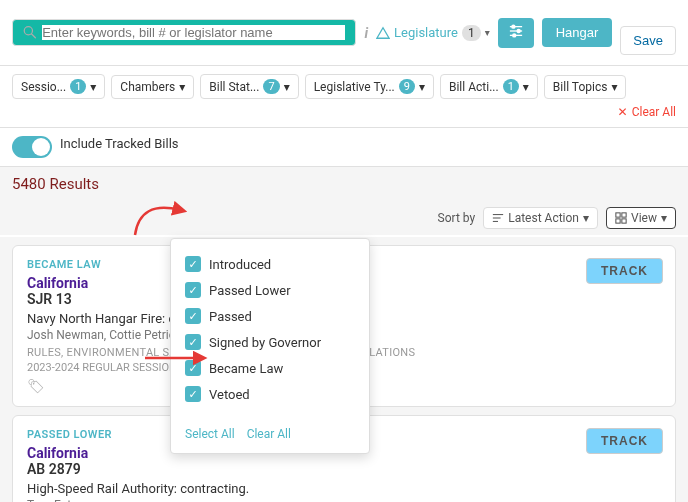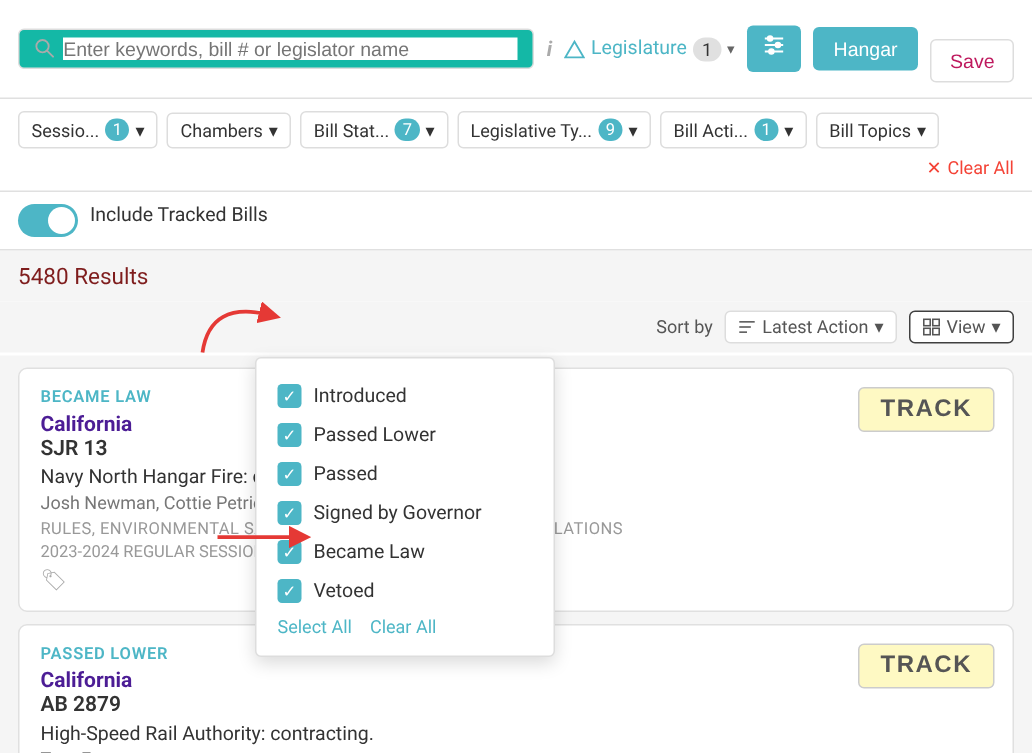--- a/index.html
+++ b/index.html
@@ -84,21 +84,21 @@
       font-weight: 500;
     }
     .save-btn {
       background: #fff;
       border: 1px solid #ddd;
       border-radius: 4px;
       padding: 6px 12px;
       font-size: 13px;
       cursor: pointer;
       font-weight: 500;
-      color: #be185d;
+      color: #0369a1;
       margin-top: 16px;
     }
 
     
     .filter-bar {
       background: #fff;
       padding: 8px 12px;
       display: flex;
       align-items: center;
       gap: 6px;
@@ -206,21 +206,21 @@
       cursor: pointer;
     }
     .checkbox-checked::after {
       content: '✓';
       color: #fff;
       font-size: 11px;
     }
     .dropdown-footer {
       display: flex;
       gap: 12px;
-      margin-top: 0;
+      margin-top: 16px;
       padding-top: 4px;
     }
     .link-btn {
       color: #4db6c6;
       font-size: 12px;
       cursor: pointer;
       text-decoration: none;
     }
 
     
@@ -321,25 +321,25 @@
       margin-top: 4px;
     }
     .tag-icon {
       color: #aaa;
       font-size: 14px;
     }
     .track-btn {
       position: absolute;
       top: 12px;
       right: 12px;
-      background: #fef9c3;
+      background: #7dd3fc;
       border: 1px solid #ccc;
       border-radius: 4px;
       padding: 5px 14px;
-      font-size: 16px;
+      font-size: 12px;
       font-weight: 600;
       letter-spacing: 1px;
       color: #555;
       cursor: pointer;
       text-transform: uppercase;
     }
 
     
     .red-arrow-top {
       position: absolute;

